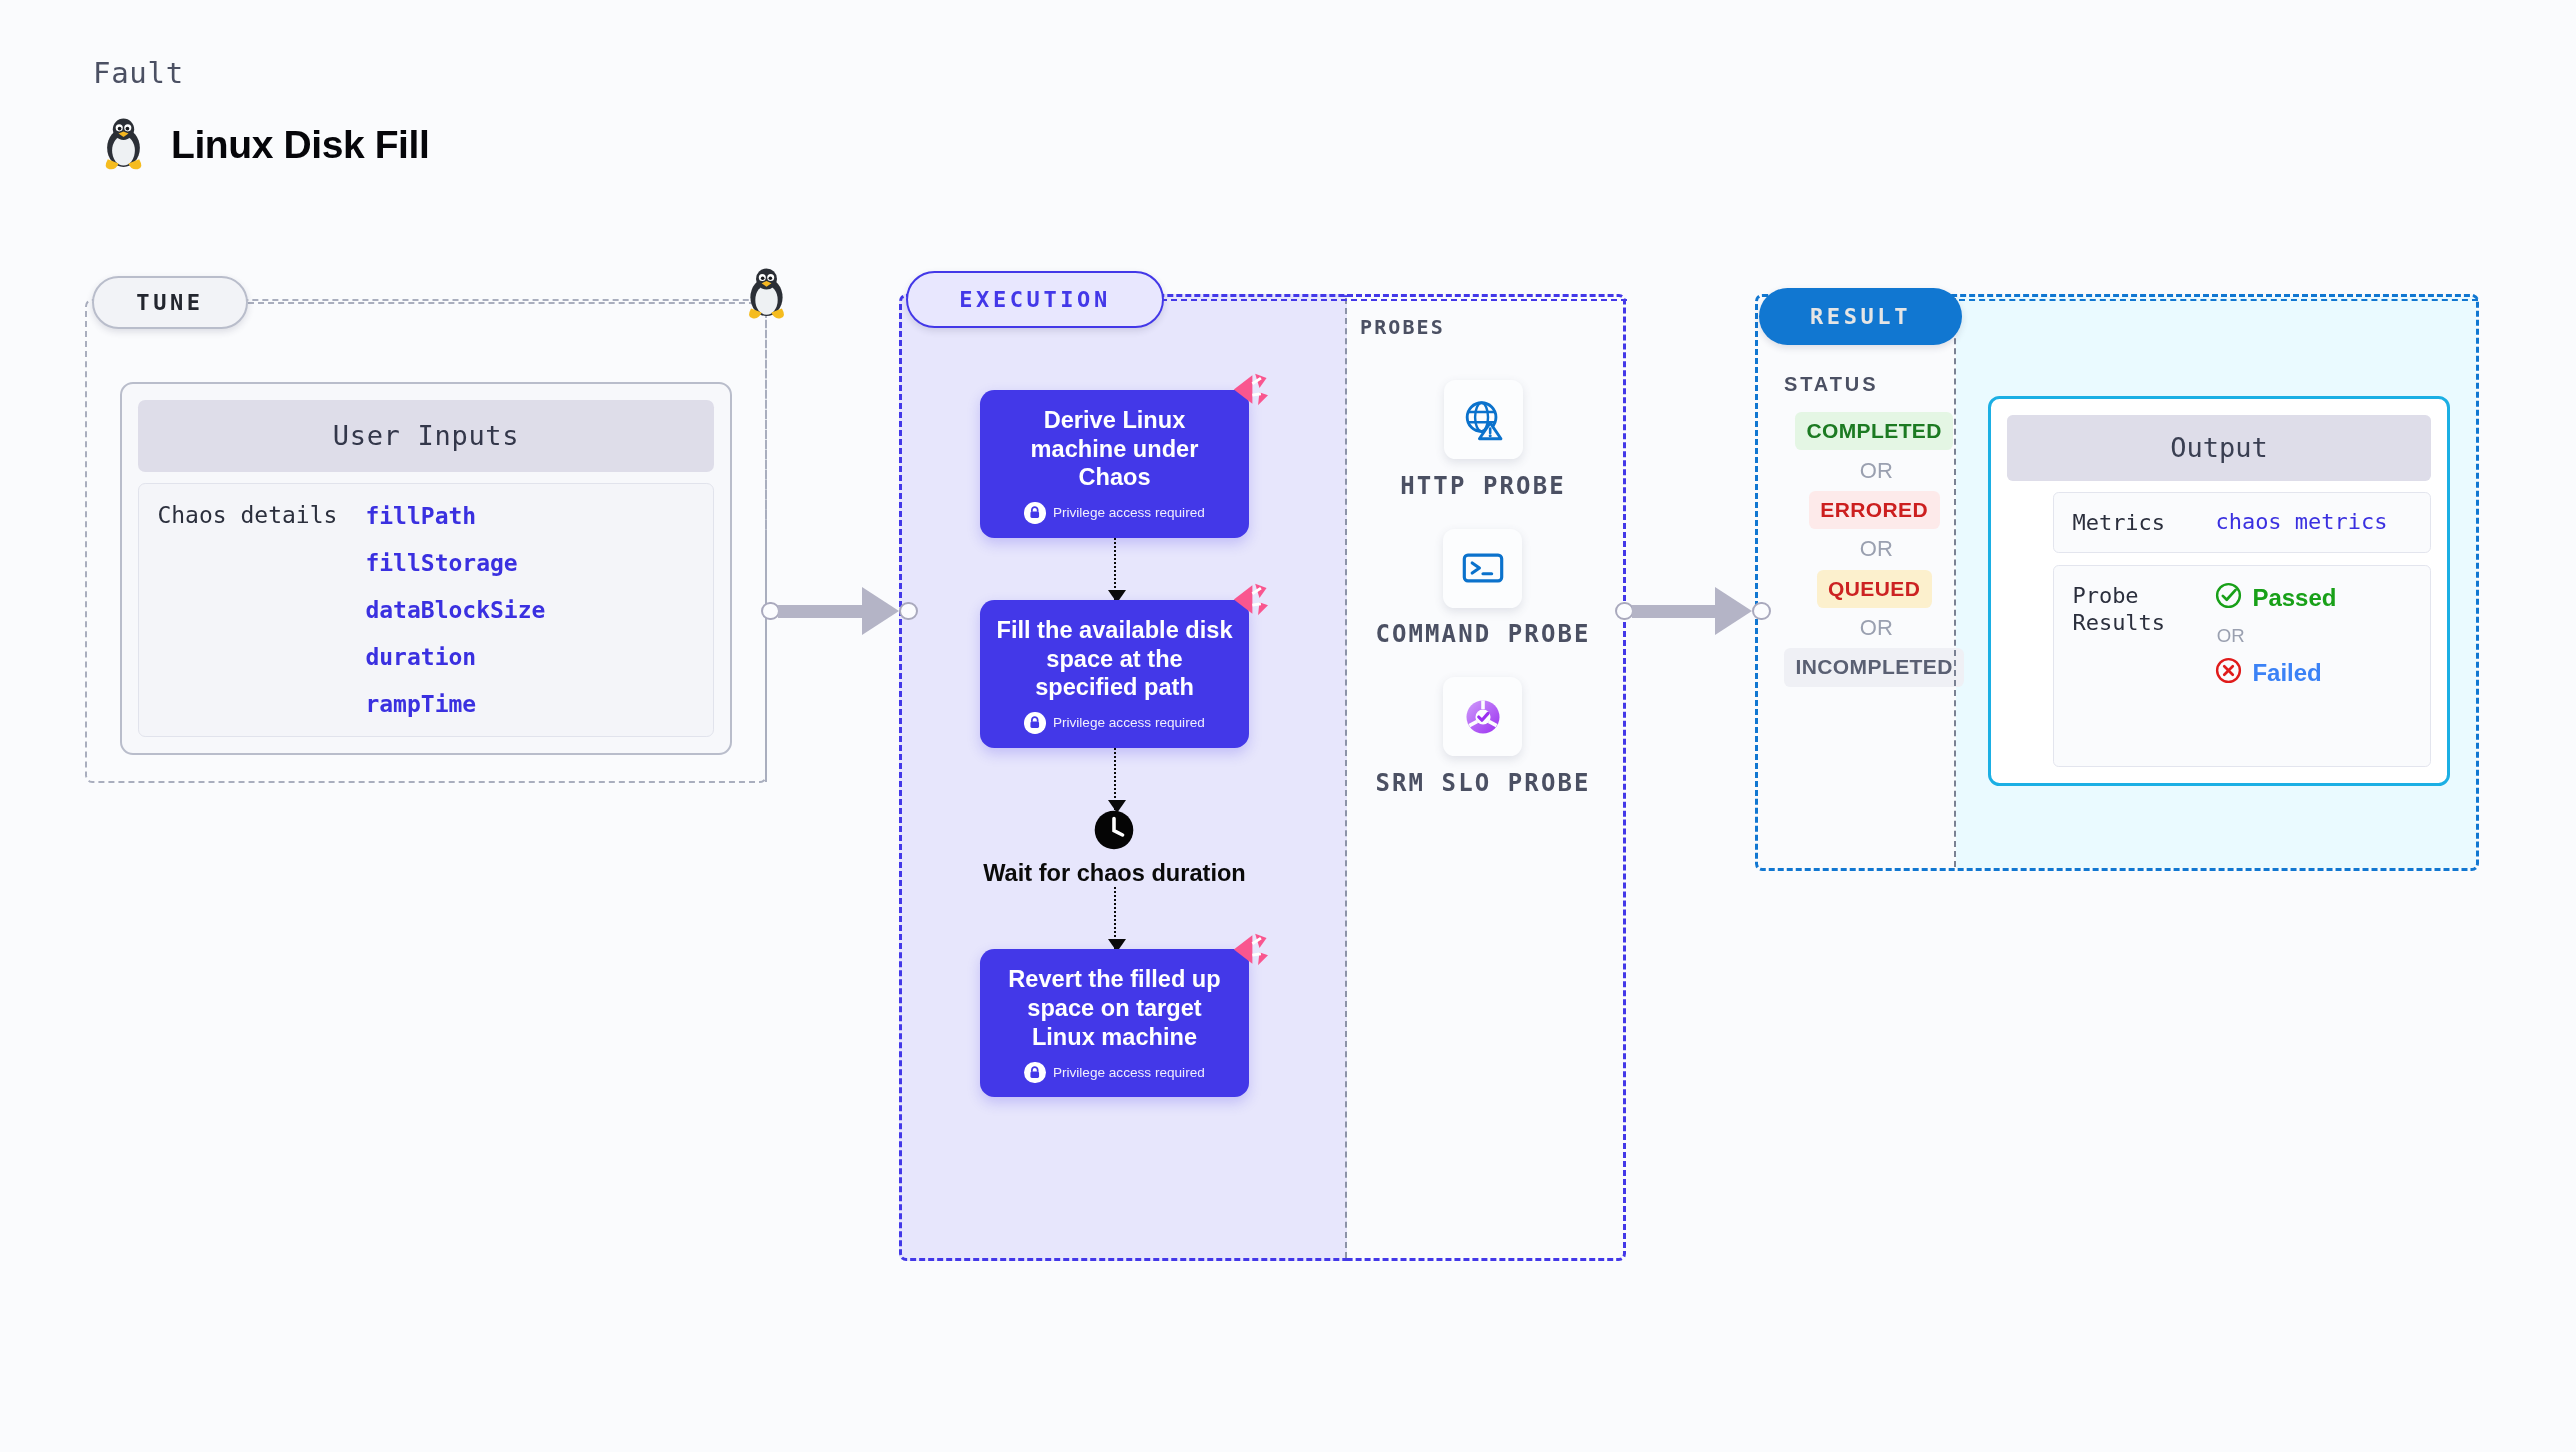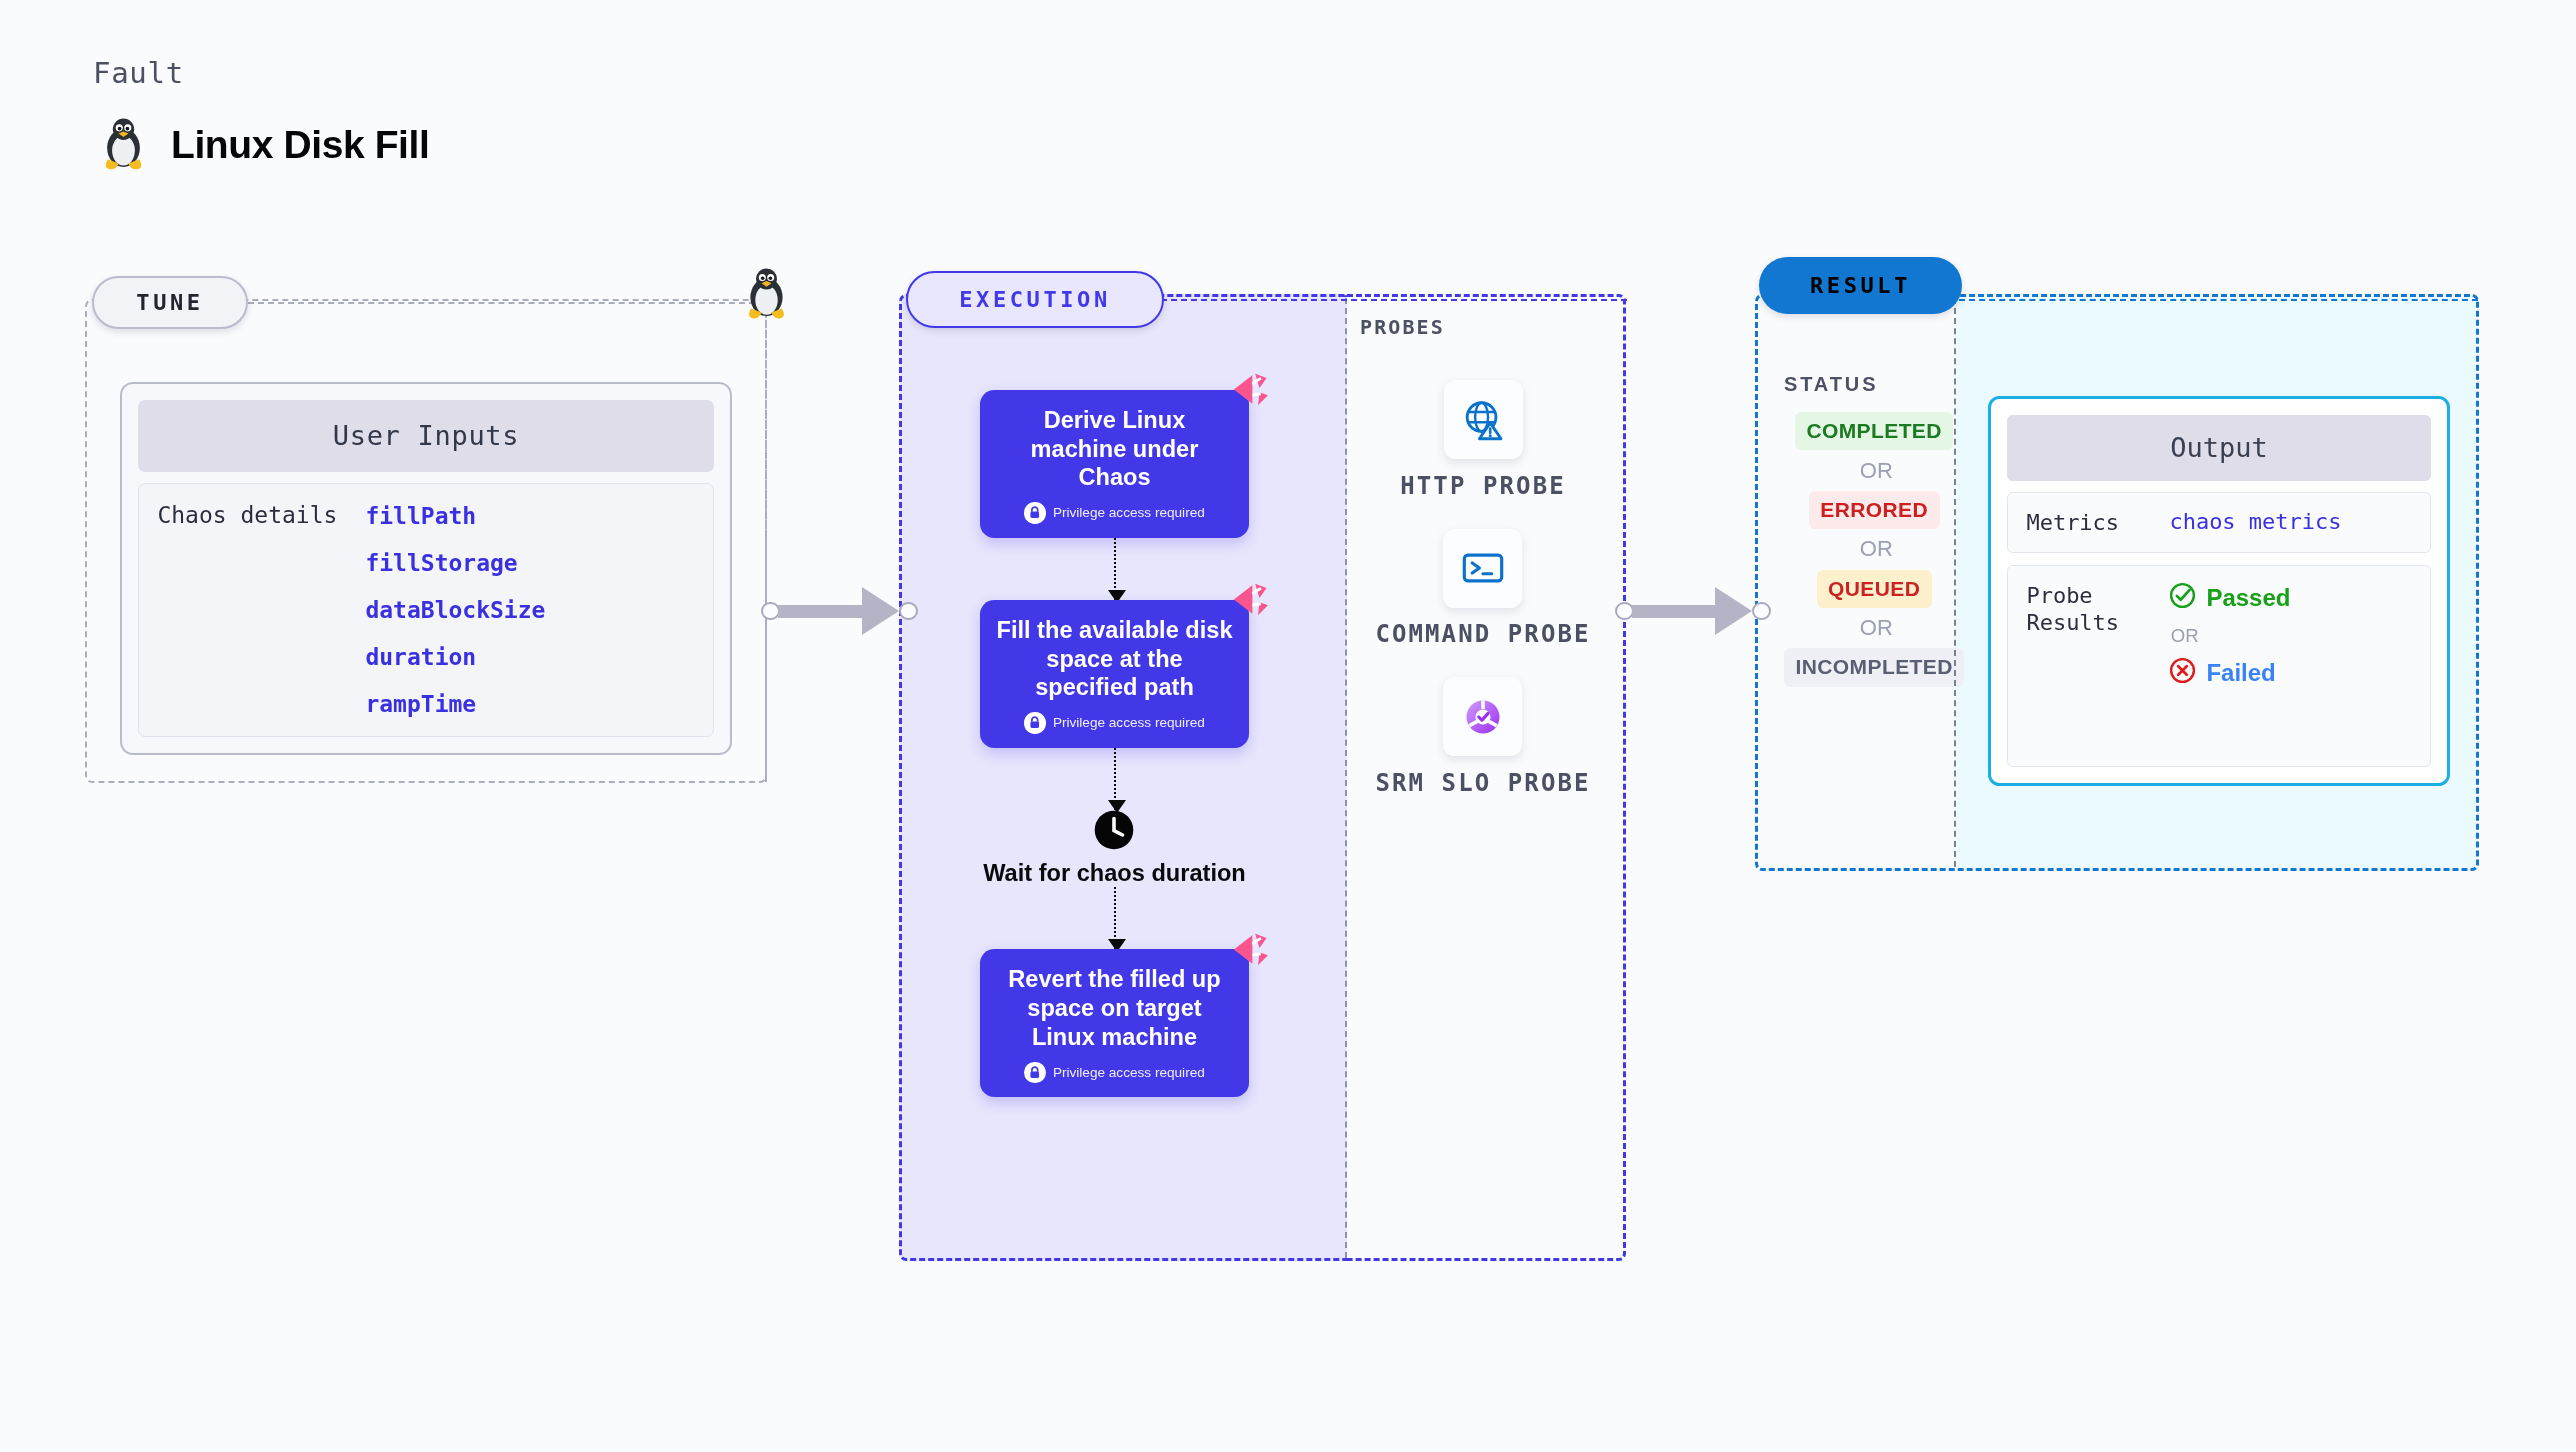--- a/index.html
+++ b/index.html
@@ -24,22 +24,22 @@
   .pill {
     position: absolute; display: flex; align-items: center; justify-content: center;
     border-radius: 716px; font-family: "DejaVu Sans Mono", monospace;
     font-weight: 700; letter-spacing: 3.6px; z-index: 30;
     box-shadow: 0 2.9px 7.2px rgba(40,40,80,.14);
   }
   #tune-pill  { left: 92px;  top: 276px; width: 156px; height: 53px;
                 background: #f2f3f7; border: 2.1px solid #b9bdcb; color: #23262f; font-size: 22px; }
   #exec-pill  { left: 906px; top: 271px; width: 258px; height: 57px;
                 background: #e8e7fe; border: 2.9px solid #4338e8; color: #4338e8; font-size: 22px; }
-  #result-pill{ left: 1759px; top: 257px; width: 203px; height: 57px;
-                background: #1177d1; border: 0; color: #000000; font-size: 22px; }
+  #result-pill{ left: 1759px; top: 288px; width: 203px; height: 57px;
+                background: #1177d1; border: 0; color: #e5e5e5; font-size: 22px; }
 
   
   .dashbox { position: absolute; border-radius: 7.2px; }
   #tune-box   { left: 85px;  top: 299px;  width: 682px;  height: 484px;
                 border: 2.9px dashed #a9aebe; }
   #exec-box   { left: 899px; top: 294px;  width: 448px;  height: 967px;
                 border: 3.6px dashed #4338e8; border-right: none;
                 background: #e7e6fc; border-radius: 7.2px 0 0 7.2px; }
   #probes-box { left: 1347px; top: 294px;  width: 279px;  height: 967px;
                 border: 3.6px dashed #4338e8; border-left: none; border-radius: 0 7.2px 7.2px 0; }
@@ -167,21 +167,21 @@
     background: #ffffff; border: 3.6px solid #1bafe4; border-radius: 11.5px;
     padding: 15.8px; display: flex; flex-direction: column; gap: 11.5px;
   }
   #output-header {
     height: 66px; background: #dedde9; border-radius: 5.7px;
     display: flex; align-items: center; justify-content: center;
     font-family: "DejaVu Sans Mono", monospace; font-size: 27px; color: #3a3f52;
   }
   .out-sec {
     background: #fafbfd; border: 1.4px solid #e3e5ee; border-radius: 5.7px;
-    padding: 15.8px 18.6px; display: flex; align-items: flex-start;
+    padding: 15.8px 18.6px; display: flex; align-items: flex-start; margin-left: 46px;
   }
   .out-sec .k {
     font-family: "DejaVu Sans Mono", monospace; font-size: 22px; color: #2b2f3d;
     width: 143px; flex: none; line-height: 1.25;
   }
   .out-sec .v {
     font-family: "DejaVu Sans Mono", monospace; font-size: 22px; color: #3a30e0;
   }
   #probe-res { flex: 1; }
   #probe-res .vcol { display: flex; flex-direction: column; gap: 10px; }

